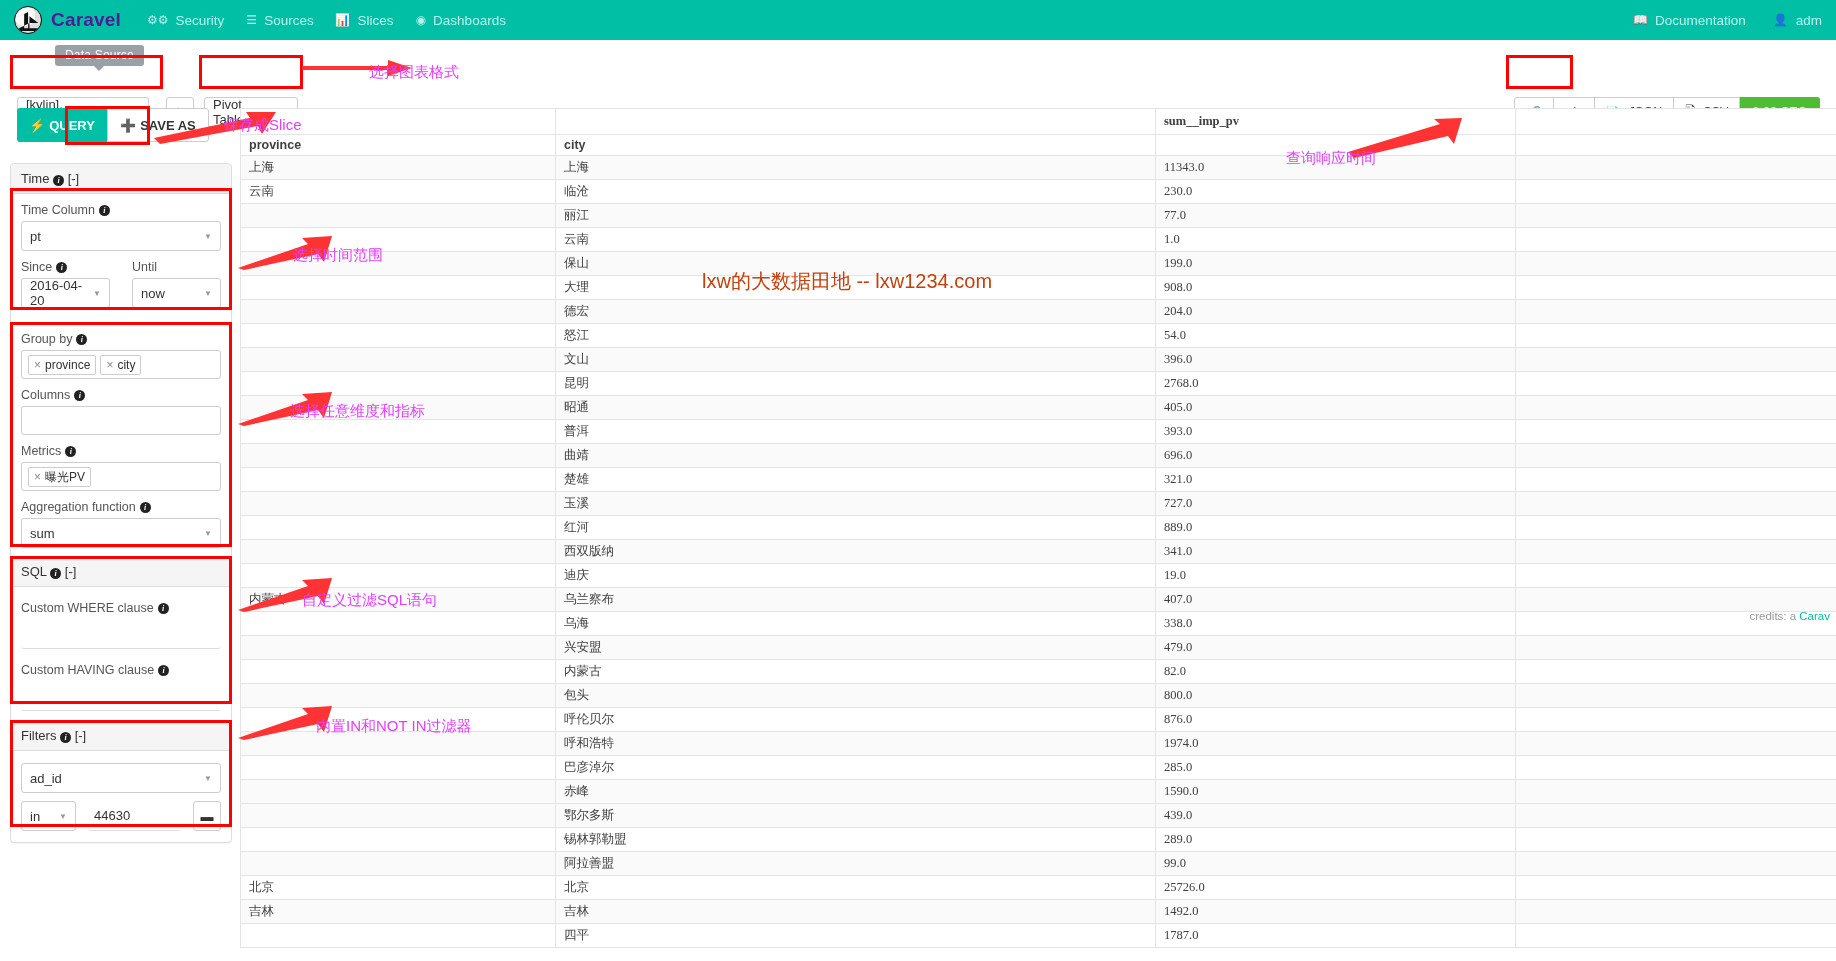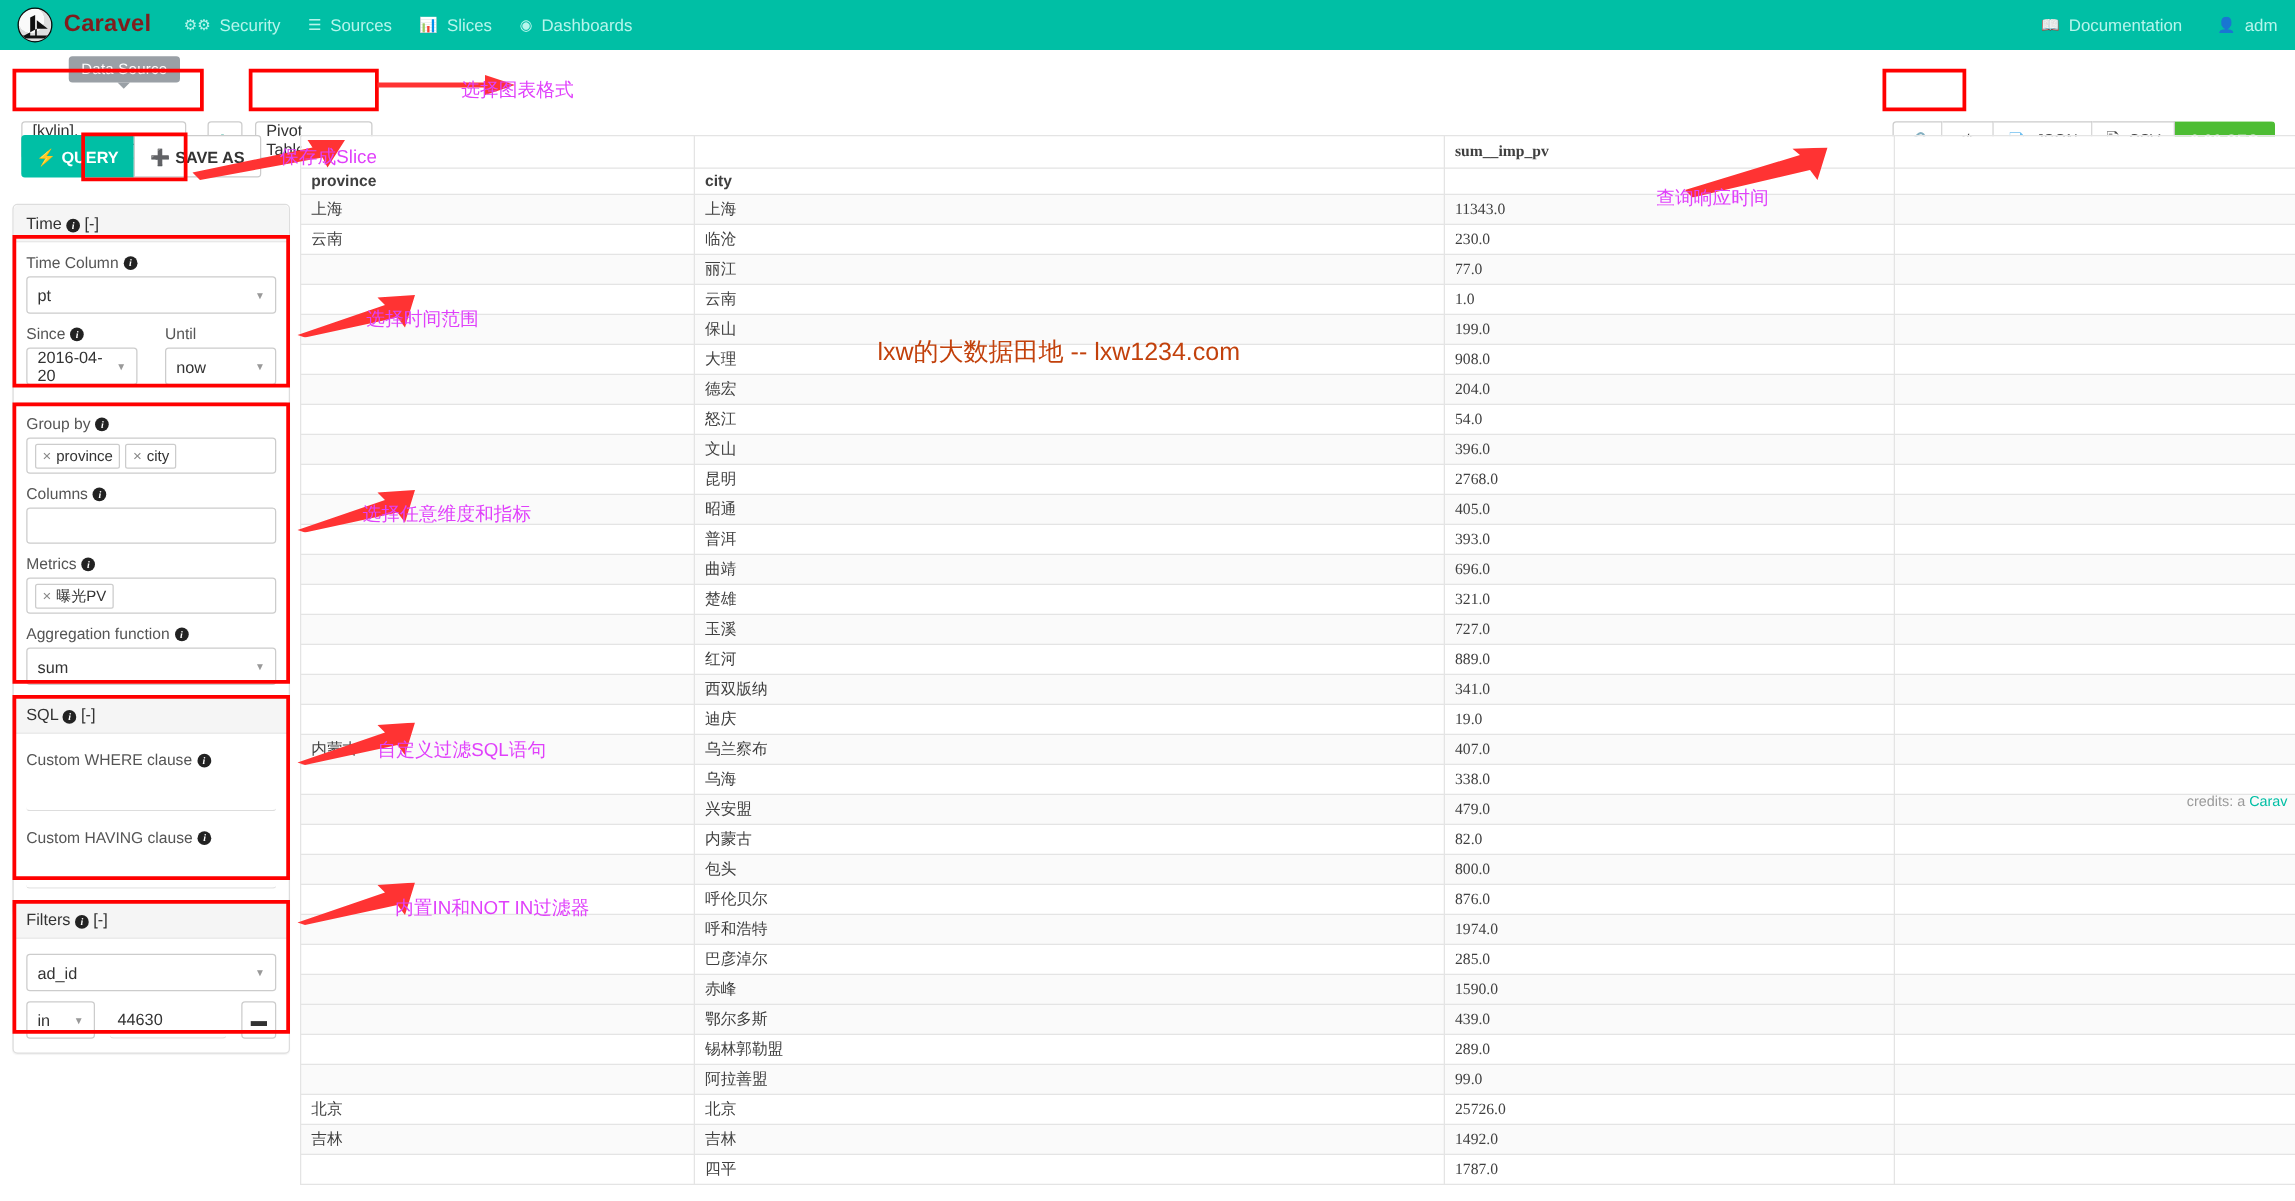--- a/index.html
+++ b/index.html
@@ -28,21 +28,21 @@
     border: 1px solid #0a0a0a;
     position: relative; overflow: hidden; margin-right: 9px;
   }
   .brand-logo::before {
     content: ""; position: absolute; left: 3px; top: 5px;
     width: 22px; height: 19px; background: #111;
     clip-path: polygon(6% 86%, 100% 86%, 88% 100%, 12% 100%, 0 86%,
                        28% 86%, 28% 10%, 46% 0, 46% 86%, 52% 86%,
                        52% 22%, 92% 58%, 52% 58%);
   }
-  .brand-name { color: #7f1d1d; font-size: 19px; font-weight: bold; letter-spacing: .2px; }
+  .brand-name { color: #4c1d95; font-size: 19px; font-weight: bold; letter-spacing: .2px; }
   .nav-item {
     color: #b6f5ec; font-size: 13.5px;
     margin-right: 22px; display: flex; align-items: center; gap: 7px;
     cursor: pointer; white-space: nowrap;
   }
   .nav-item .gly { font-size: 12px; color: #b6f5ec; line-height: 1; }
   .nav-right { margin-left: auto; display: flex; align-items: center; }
   .nav-right .nav-item { margin-right: 0; margin-left: 28px; }
 
   
@@ -178,21 +178,21 @@
   }
   table.pivot th { font-weight: bold; background: #fff; text-align: left; }
   tr.alt td, tr.alt th { background: #fafafa; }
   .col-prov { width: 315px; }
   .col-city { width: 600px; }
   .col-val  { width: 360px; font-family: Liberation Serif, serif; }
   .col-pad  { width: 321px; }
   .hdr-blank { height: 26px; }
 
   .credits {
-    position: absolute; right: 6px; top: 636px;
+    position: absolute; right: 6px; top: 610px;
     font-size: 11.5px; color: #9a9a9a; z-index: 30;
   }
   .credits a { color: #00BFA5; text-decoration: none; }
 
   .watermark {
     position: absolute; left: 702px; top: 268px;
     color: #c2410c; font-size: 20px; z-index: 35; white-space: nowrap;
   }
 </style>
 </head>
@@ -665,19 +665,19 @@
   </svg>
   <svg class="arrow" style="left:236px; top:578px; width:100px; height:34px;" viewBox="0 0 100 34">
     <path d="M2 32 L72 8 L66 2 L96 0 L88 26 L82 18 L8 34 Z" fill="#f33"></path>
   </svg>
   <svg class="arrow" style="left:236px; top:706px; width:100px; height:34px;" viewBox="0 0 100 34">
     <path d="M2 32 L72 8 L66 2 L96 0 L88 26 L82 18 L8 34 Z" fill="#f33"></path>
   </svg>
 
   <div class="anno-text" style="left:369px;  top:63px;">选择图表格式</div>
   <div class="anno-text" style="left:224px;  top:116px;">保存成Slice</div>
-  <div class="anno-text" style="left:1325px; top:149px;">查询响应时间</div>
+  <div class="anno-text" style="left:1286px; top:149px;">查询响应时间</div>
   <div class="anno-text" style="left:293px;  top:246px;">选择时间范围</div>
   <div class="anno-text" style="left:290px;  top:402px;">选择任意维度和指标</div>
   <div class="anno-text" style="left:302px;  top:591px;">自定义过滤SQL语句</div>
   <div class="anno-text" style="left:316px;  top:717px;">内置IN和NOT IN过滤器</div>
 
 </div>
 
 </body></html>

